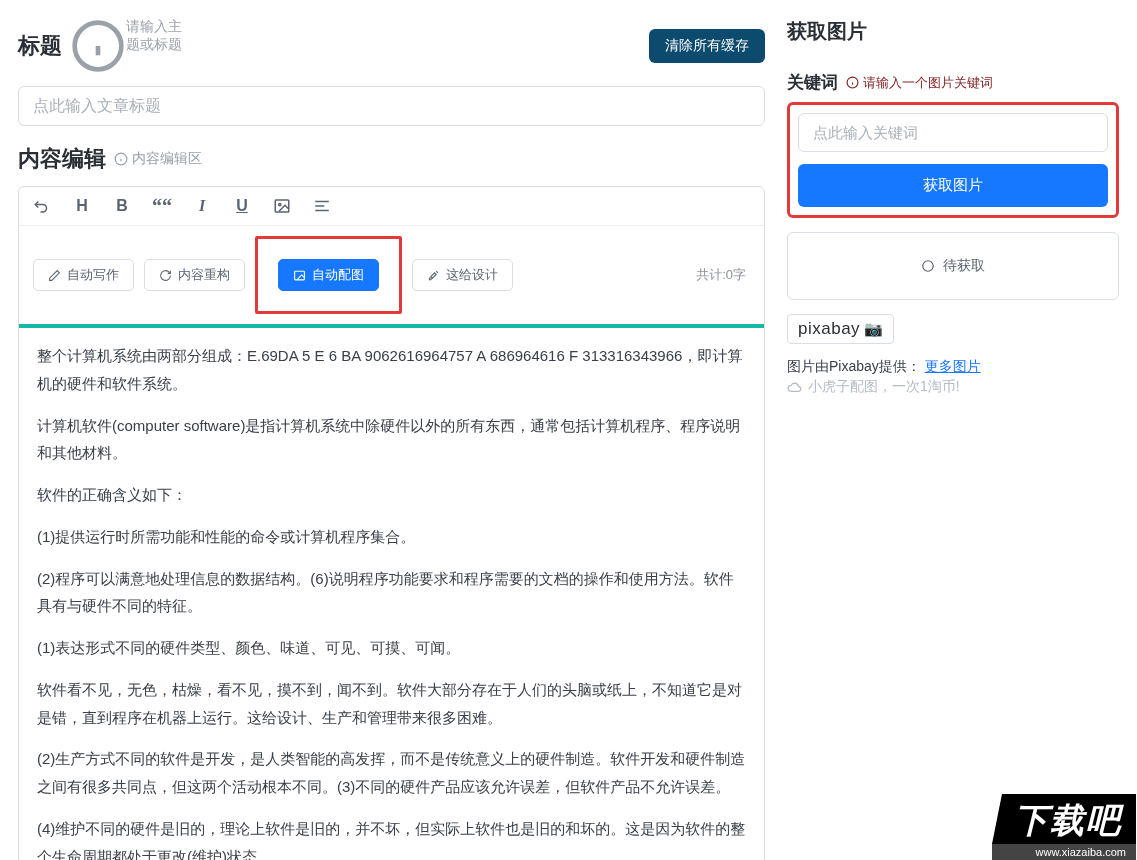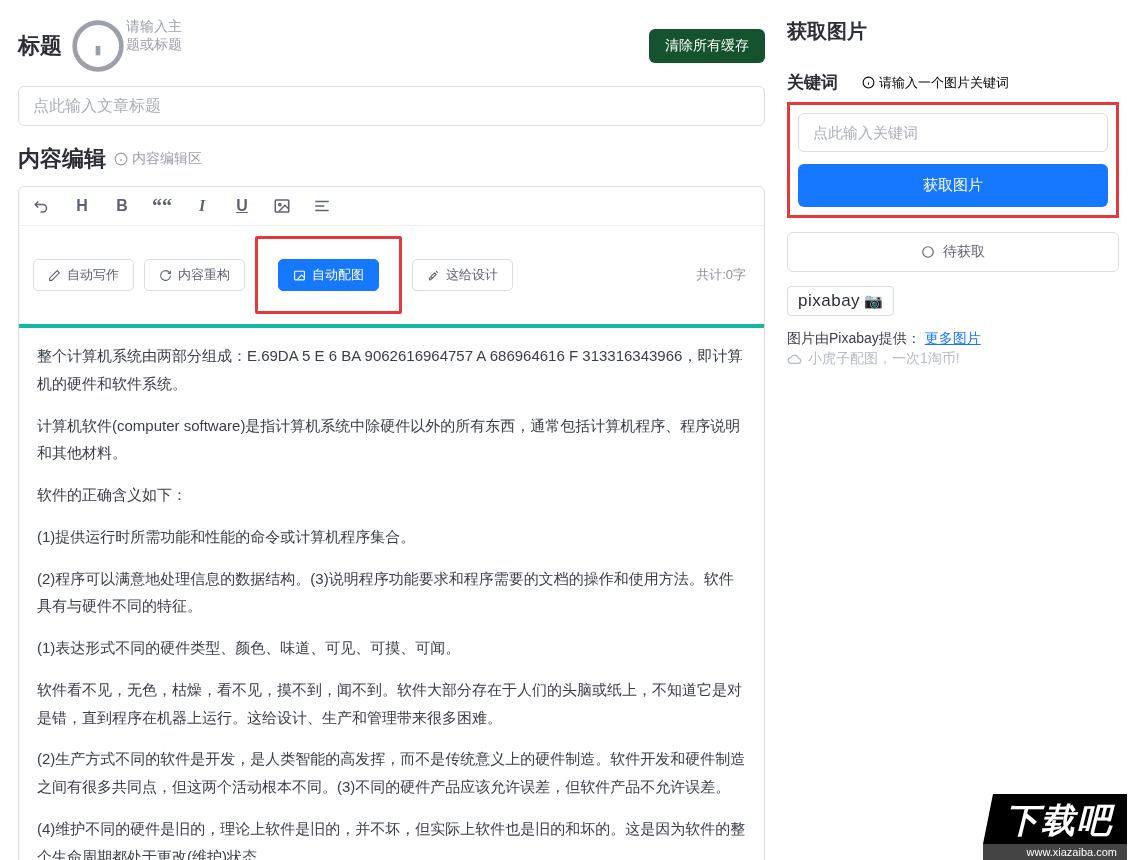--- a/index.html
+++ b/index.html
@@ -12,21 +12,21 @@
 .sec-head { display: flex; align-items: center; gap: 8px; margin-bottom: 12px; }
 .sec-head h2 { font-size: 22px; font-weight: 600; color: #2a2f35; }
 .sec-head .hint { font-size: 14px; color: #9aa1a9; display: flex; align-items: center; gap: 4px; }
 .sec-head .hint svg { width: 14px; height: 14px; }
 
 
 .title-row { display: flex; align-items: center; margin-bottom: 12px; }
 .title-row h2 { font-size: 22px; font-weight: 600; color: #2a2f35; }
 .title-row .hint { font-size: 14px; color: #9aa1a9; margin-left: 8px; display: flex; align-items: flex-start; gap: 0; }
 .title-row .spacer { flex: 1; }
-.btn-primary { background: #14532d; color: #fff; border: none; border-radius: 6px; padding: 8px 16px; font-size: 14px; cursor: pointer; }
+.btn-primary { background: #0c4a6e; color: #fff; border: none; border-radius: 6px; padding: 8px 16px; font-size: 14px; cursor: pointer; }
 
 
 .text-input { width: 100%; border: 1px solid #d9dee3; border-radius: 6px; padding: 10px 14px; font-size: 16px; color: #333; }
 .text-input::placeholder { color: #a9b0b7; }
 
 
 .editor-box { border: 1px solid #d9dee3; border-radius: 6px; margin-top: 12px; }
 .toolbar-row1 { display: flex; align-items: center; gap: 22px; padding: 10px 14px; border-bottom: 1px solid #eceff2; }
 .tb-icn { width: 18px; height: 18px; color: #5a6470; cursor: pointer; display: flex; align-items: center; justify-content: center; font-size: 16px; font-weight: 600; }
 .tb-icn svg { width: 18px; height: 18px; }
@@ -36,45 +36,45 @@
 .tb-btn svg { width: 13px; height: 13px; }
 .tb-btn.active { background: #1677ff; color: #fff; border-color: #1677ff; }
 .highlight-box { border: 3px solid #e23a3a; border-radius: 2px; padding: 20px; display: inline-flex; }
 .wc { margin-left: auto; font-size: 13px; color: #8a9199; padding-right: 4px; }
 
 .editor-content { padding: 14px 18px 18px; font-size: 15px; line-height: 1.85; color: #3a4048; min-height: 520px; }
 .editor-content p { margin-bottom: 14px; }
 
 
 .side h3 { font-size: 20px; font-weight: 600; color: #2a2f35; margin-bottom: 26px; }
-.kw-head { display: flex; align-items: center; gap: 24px; margin-bottom: 8px; }
+.kw-head { display: flex; align-items: center; gap: 8px; margin-bottom: 8px; }
 .kw-head .lbl { font-size: 17px; font-weight: 600; color: #2a2f35; }
-.kw-head .hint { font-size: 13px; color: #000000; display: flex; align-items: center; gap: 4px; }
+.kw-head .hint { font-size: 13px; color: #7f1d1d; display: flex; align-items: center; gap: 4px; }
 .kw-head .hint svg { width: 13px; height: 13px; }
 
-.kw-box { border: 3px solid #e23a3a; padding: 8px; border-radius: 0; }
+.kw-box { border: 3px solid #e23a3a; padding: 8px; border-radius: 6px; }
 .kw-input { width: 100%; border: 1px solid #d9dee3; border-radius: 6px; padding: 10px 14px; font-size: 15px; color: #333; margin-bottom: 12px; }
 .kw-input::placeholder { color: #a9b0b7; }
 .btn-fetch { width: 100%; background: #1677ff; color: #fff; border: none; border-radius: 6px; padding: 12px; font-size: 15px; cursor: pointer; }
 
-.pending-btn { margin-top: 14px; width: 100%; border: 1px solid #d9dee3; background: #fff; border-radius: 6px; padding: 10px; font-size: 14px; color: #5a6470; display: flex; align-items: center; justify-content: center; gap: 8px; cursor: pointer; }
+.pending-btn { margin-top: 14px; width: 100%; border: 1px solid #d9dee3; background: #fff; border-radius: 6px; padding: 24px; font-size: 14px; color: #5a6470; display: flex; align-items: center; justify-content: center; gap: 8px; cursor: pointer; }
 .pending-btn svg { width: 14px; height: 14px; }
 
 .pix-row { margin-top: 14px; display: flex; align-items: center; }
 .pix-logo { border: 1px solid #d9dee3; border-radius: 4px; padding: 4px 10px; font-size: 17px; letter-spacing: 0.5px; color: #2a2f35; display: inline-flex; align-items: center; gap: 4px; }
 .pix-logo .cam { font-size: 15px; }
 
 .attr { margin-top: 14px; font-size: 14px; color: #3a4048; }
 .attr a { color: #1677ff; text-decoration: underline; margin-top: 38px; }
 
 .tagline { margin-top: 2px; font-size: 14px; color: #b5bcc3; display: flex; align-items: center; gap: 6px; }
 .tagline svg { width: 15px; height: 15px; }
 
 
-.watermark { position: absolute; right: 10px; bottom: 0; }
+.watermark { position: absolute; right: 1px; bottom: 0; }
 .wm-main { background: #000; color: #fff; font-size: 34px; font-weight: 700; font-style: italic; padding: 4px 14px 0 22px; letter-spacing: 2px; clip-path: polygon(10px 0, 100% 0, 100% 100%, 0 100%); }
 .wm-sub { background: #444; color: #fff; font-size: 11px; text-align: right; padding: 2px 10px; }
 </style>
 </head>
 <body>
 
 <div class="layout">
   <div class="main">
 
     <div class="title-row">
@@ -166,21 +166,21 @@
           <span>这给设计</span>
         </button>
         <span class="wc">共计:0字</span>
       </div>
 
       <div class="editor-content" id="editor-content">
           <p>整个计算机系统由两部分组成：E.69DA 5 E 6 BA 9062616964757 A 686964616 F 313316343966，即计算机的硬件和软件系统。</p>
           <p>计算机软件(computer software)是指计算机系统中除硬件以外的所有东西，通常包括计算机程序、程序说明和其他材料。</p>
           <p>软件的正确含义如下：</p>
           <p>(1)提供运行时所需功能和性能的命令或计算机程序集合。</p>
-          <p>(2)程序可以满意地处理信息的数据结构。(3)说明程序功能要求和程序需要的文档的操作和使用方法。软件具有与硬件不同的特征。</p>
+          <p>(2)程序可以满意地处理信息的数据结构。(6)说明程序功能要求和程序需要的文档的操作和使用方法。软件具有与硬件不同的特征。</p>
           <p>(1)表达形式不同的硬件类型、颜色、味道、可见、可摸、可闻。</p>
           <p>软件看不见，无色，枯燥，看不见，摸不到，闻不到。软件大部分存在于人们的头脑或纸上，不知道它是对是错，直到程序在机器上运行。这给设计、生产和管理带来很多困难。</p>
           <p>(2)生产方式不同的软件是开发，是人类智能的高发挥，而不是传统意义上的硬件制造。软件开发和硬件制造之间有很多共同点，但这两个活动根本不同。(3)不同的硬件产品应该允许误差，但软件产品不允许误差。</p>
           <p>(4)维护不同的硬件是旧的，理论上软件是旧的，并不坏，但实际上软件也是旧的和坏的。这是因为软件的整个生命周期都处于更改(维护)状态。</p>
         </div>
     </div>
   </div>
 
   <div class="side">
     <h3>获取图片</h3>

